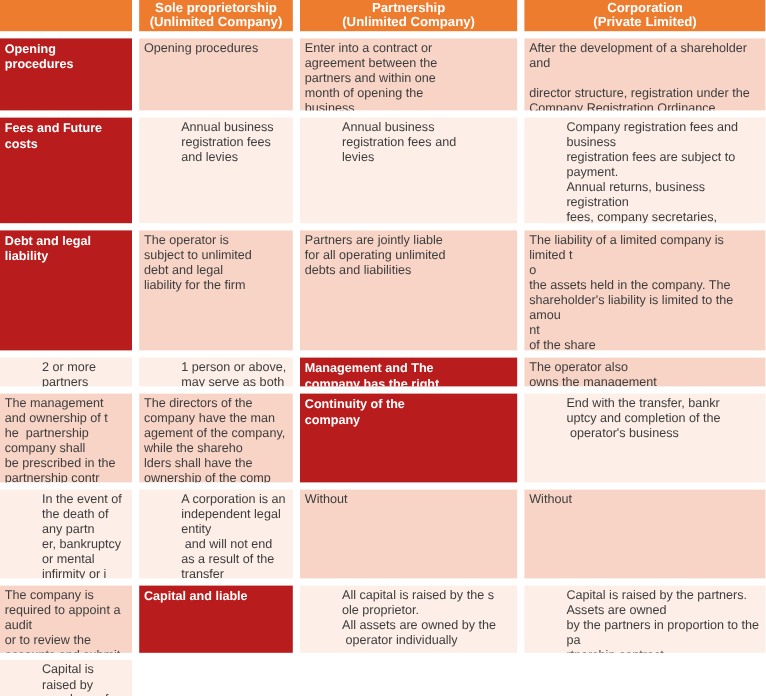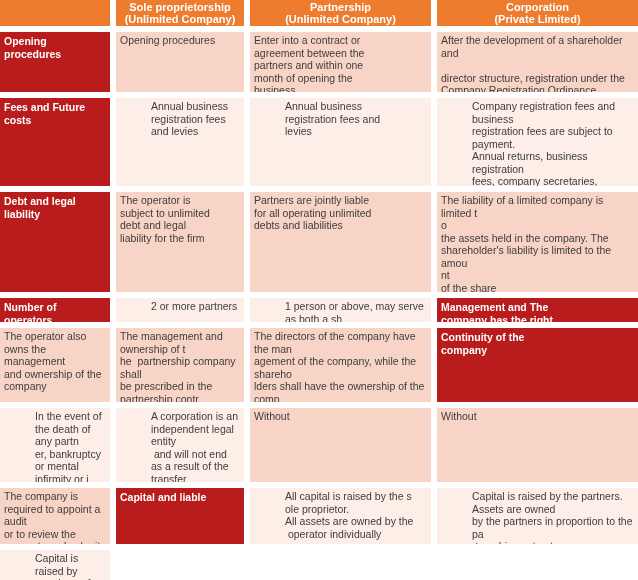--- a/index.html
+++ b/index.html
@@ -115,21 +115,20 @@
 debts and liabilities</div>
     <div class="cell b1">The liability of a limited company is limited t
 o
 the assets held in the company. The
 shareholder's liability is limited to the amou
 nt
 of the share
 invested and does not relate to
 personal property</div>
 
-    <div class="cell rowlabel">Number of operators</div>
     <div class="cell b2">2 or more partners</div>
     <div class="cell b2">1 person or above, may serve as both a sh
 areholder and a director</div>
 
     <div class="cell rowlabel">Management and The
 company has the right</div>
     <div class="cell b1">The operator also
 owns the management
 and ownership of the
 company</div>
@@ -140,20 +139,23 @@
 l have the same management and ow
 nership.</div>
     <div class="cell b1">The directors of the company have the man
 agement of the company, while the shareho
 lders shall have the ownership of the comp
 any in proportion to the shares, but the shar
 eholders have no management power.</div>
 
     <div class="cell rowlabel">Continuity of the
 company</div>
+    <div class="cell b2">End with the transfer, bankr
+uptcy and completion of the
+ operator's business</div>
     <div class="cell b2">In the event of the death of any partn
 er, bankruptcy or mental infirmity or i
 n the event
 of other wise notice, the Partnership
 will be dissolved unless otherwise agr
 eed between the partners</div>
     <div class="cell b2">A corporation is an independent legal entity
  and will not end as a result of the transfer
 of shares, bankruptcy or death by individual
  shareholders.</div>

